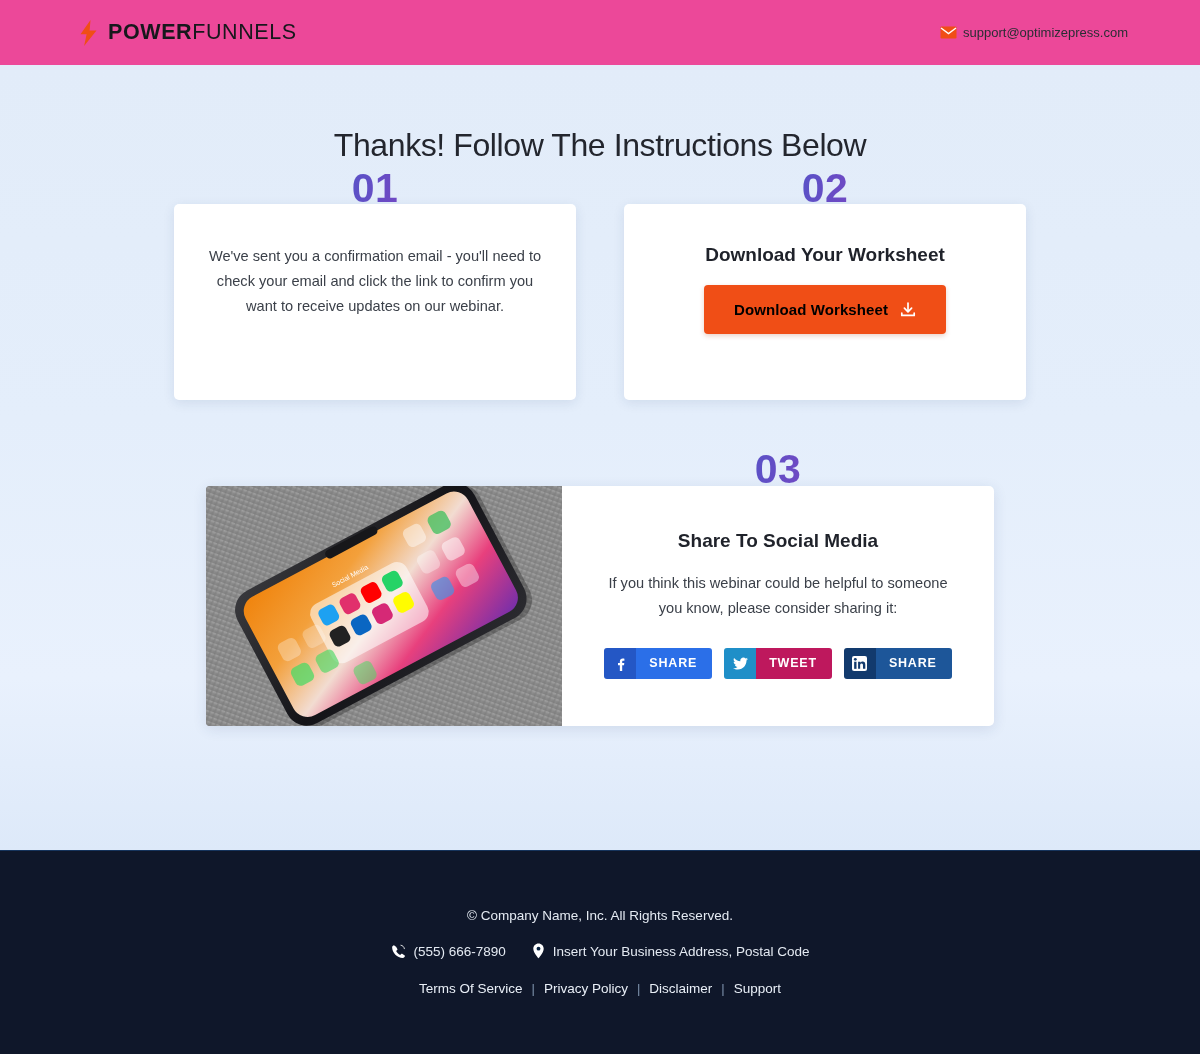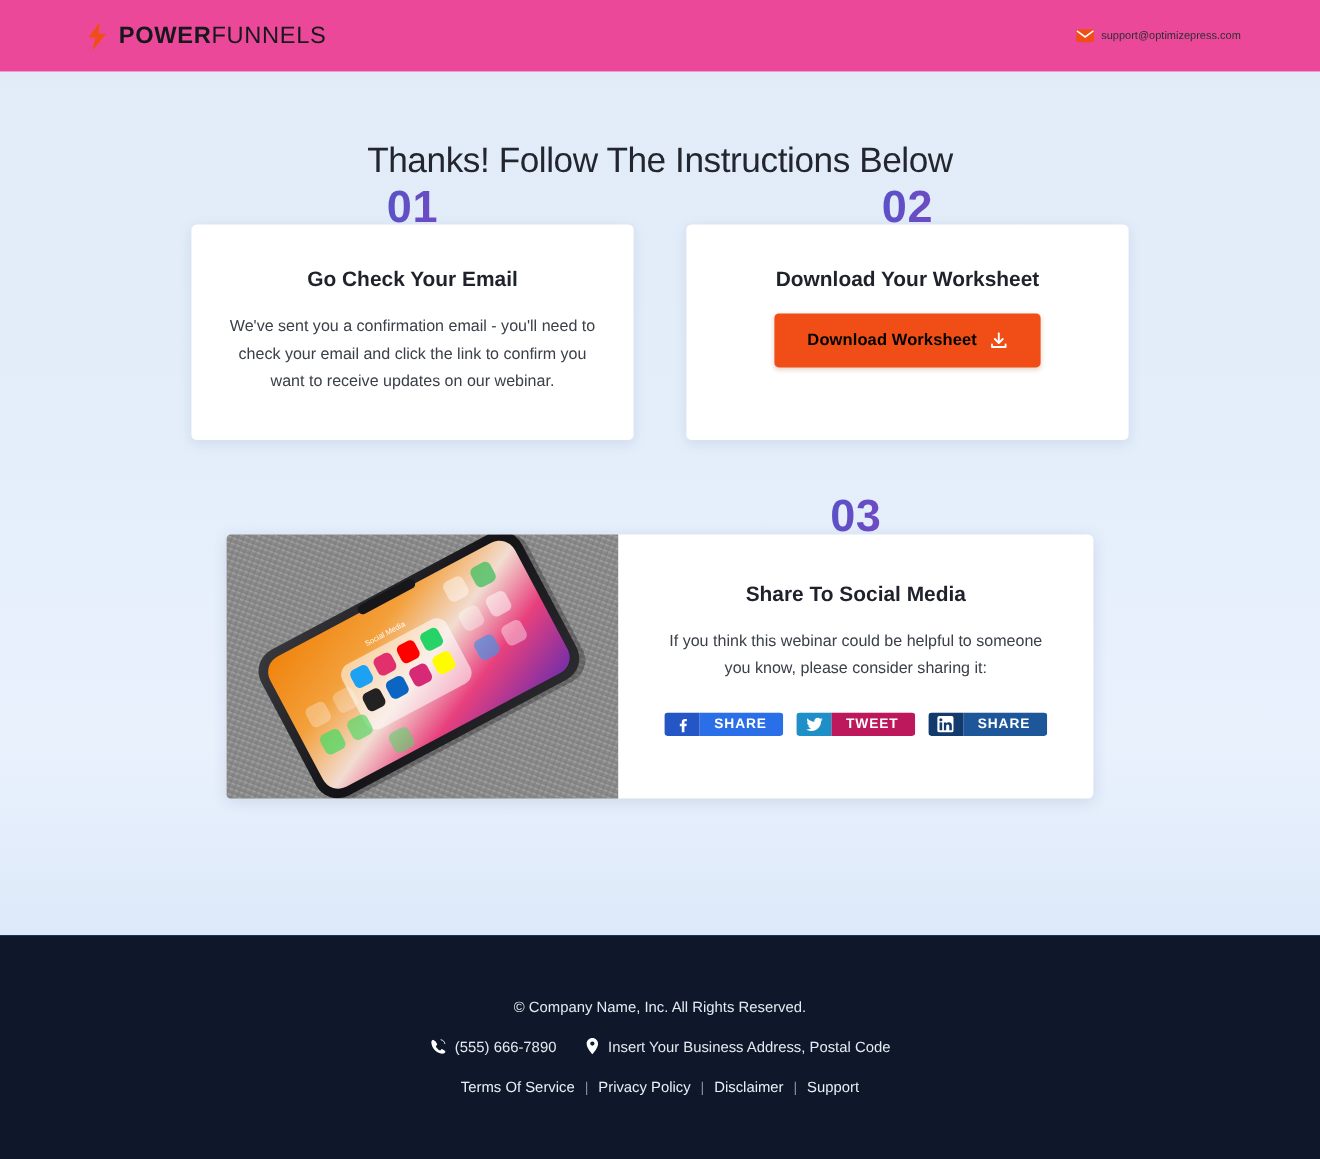--- a/index.html
+++ b/index.html
@@ -49,21 +49,21 @@
     color: #17181c;
     white-space: nowrap;
   }
   .brand-text .bold { font-weight: 700; }
   .brand-text .light { font-weight: 400; }
 
   .header-contact {
     display: flex;
     align-items: center;
     gap: 6px;
-    font-size: 10px;
+    font-size: 13px;
     color: #2a2d34;
   }
   .env-icon { width: 17px; height: 13px; display: block; }
 
   
   .main {
     flex: 1 1 auto;
     background: linear-gradient(180deg, #e2ecf9 0%, #e4eefb 45%, #e9f1fd 78%, #dde9f9 100%);
     padding-top: 62px;
     position: relative;
@@ -188,21 +188,21 @@
     margin-top: 27px;
   }
   .share-btn {
     display: flex;
     align-items: center;
     border: none;
     border-radius: 3px;
     overflow: hidden;
     cursor: pointer;
     font-family: inherit;
-    height: 21px;
+    height: 31px;
     padding: 0;
   }
   .share-btn .sb-icon {
     width: 32px;
     height: 31px;
     display: flex;
     align-items: center;
     justify-content: center;
   }
   .share-btn .sb-icon svg { display: block; }
@@ -294,21 +294,20 @@
   </header>
 
   <main class="main">
 
     <h1 class="page-title">Thanks! Follow The Instructions Below</h1>
 
     <section class="steps-row">
 
       <div class="step-card">
         <div class="step-num">01</div>
-        <h2 class="step-heading">Go Check Your Email</h2>
         <p class="step-body">We've sent you a confirmation email - you'll need to check your email and click the link to confirm you want to receive updates on our webinar.</p>
       </div>
 
       <div class="step-card">
         <div class="step-num">02</div>
         <h2 class="step-heading">Download Your Worksheet</h2>
         <div class="dl-wrap">
           <button class="download-btn">
             <span>Download Worksheet</span>
             <span>

